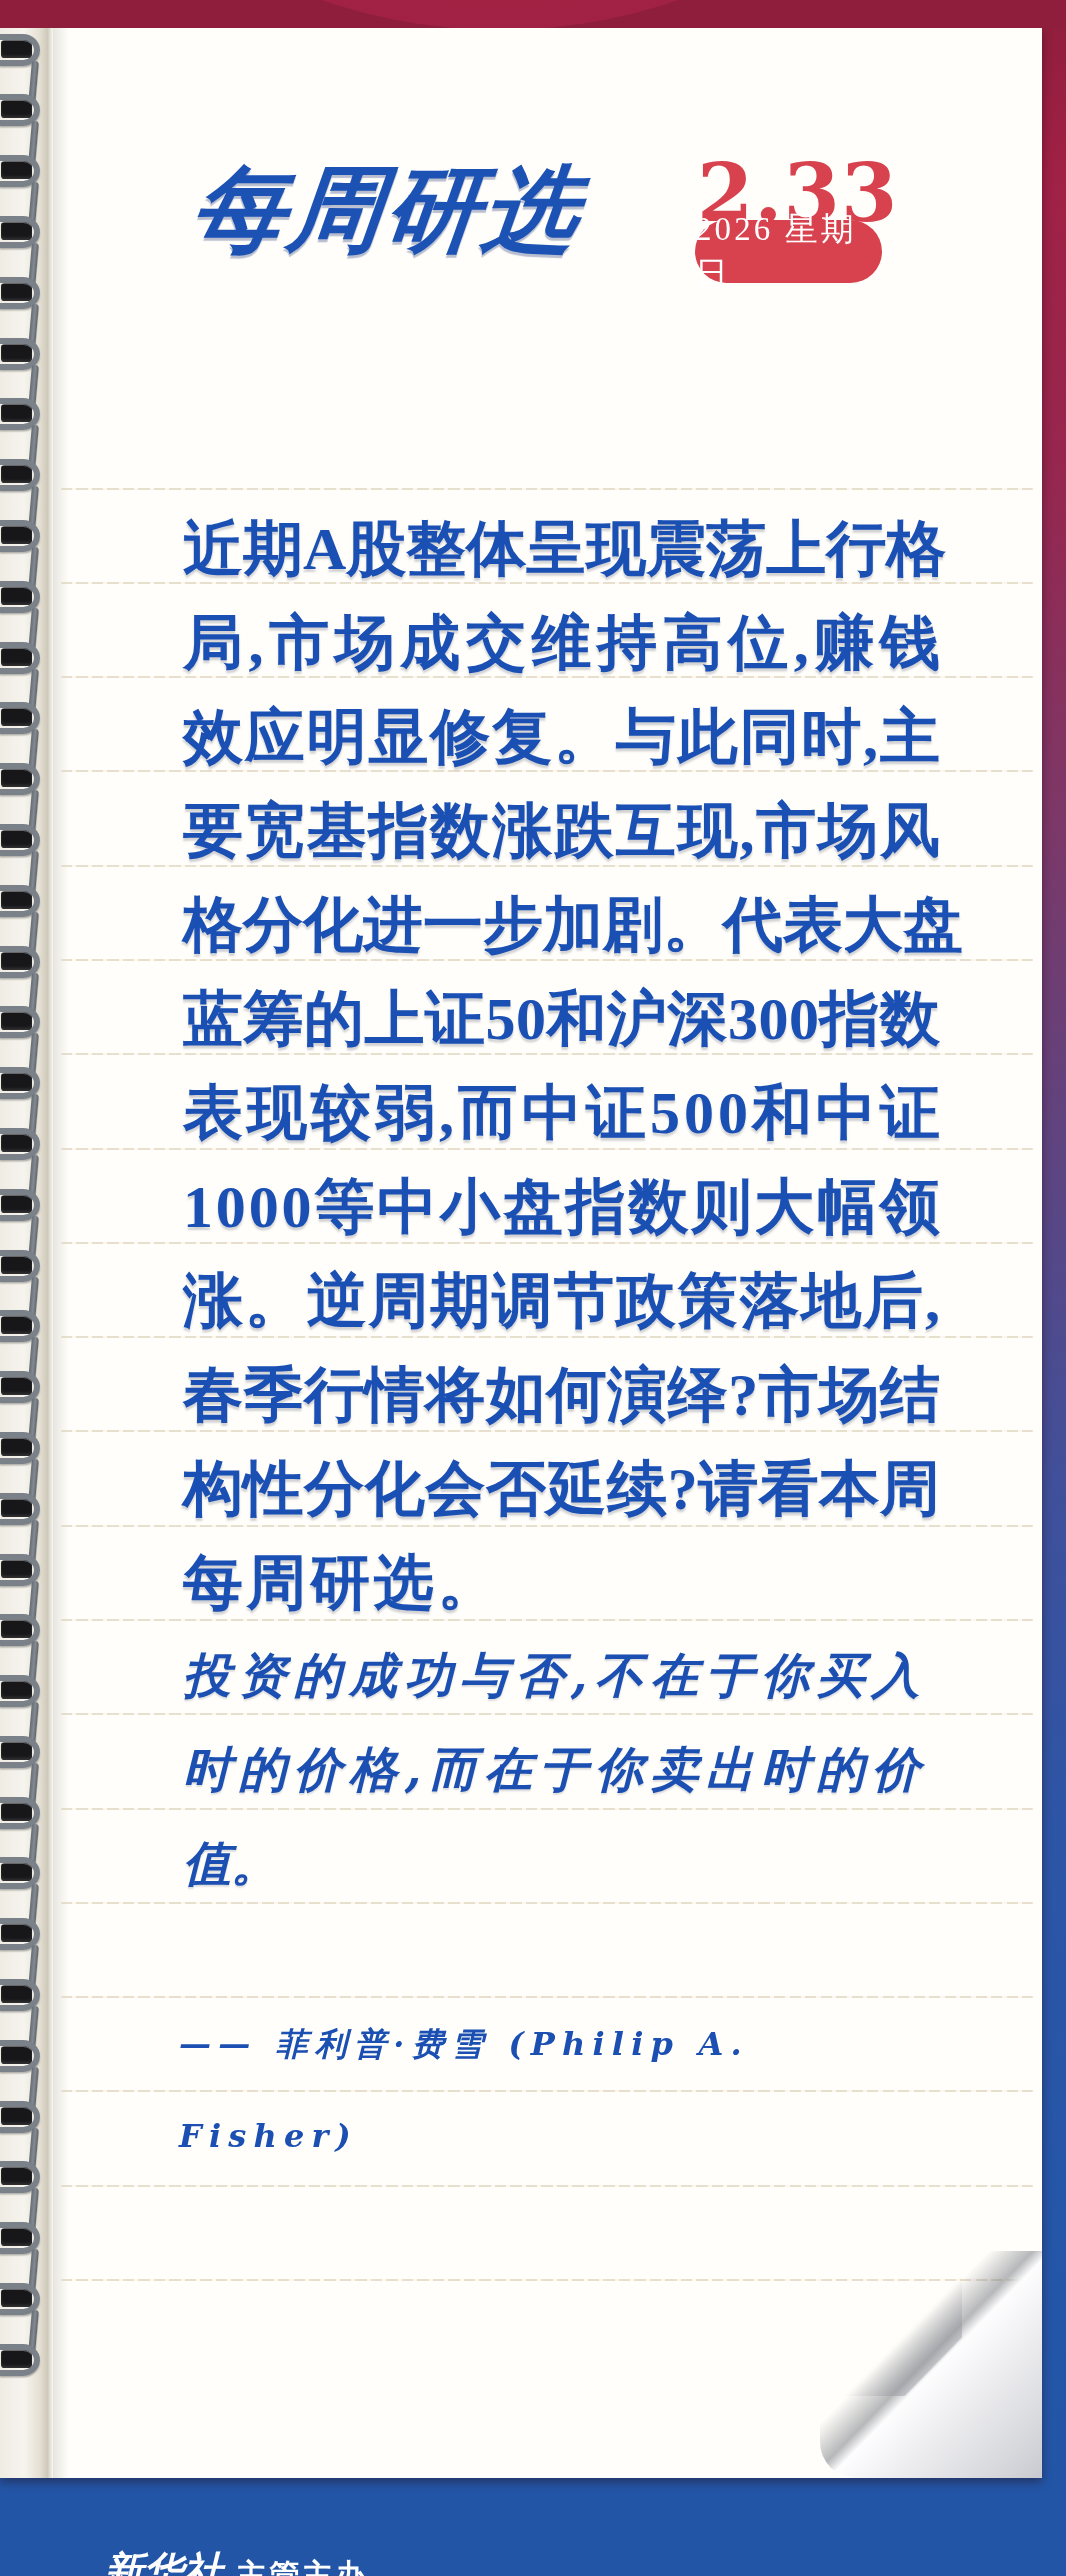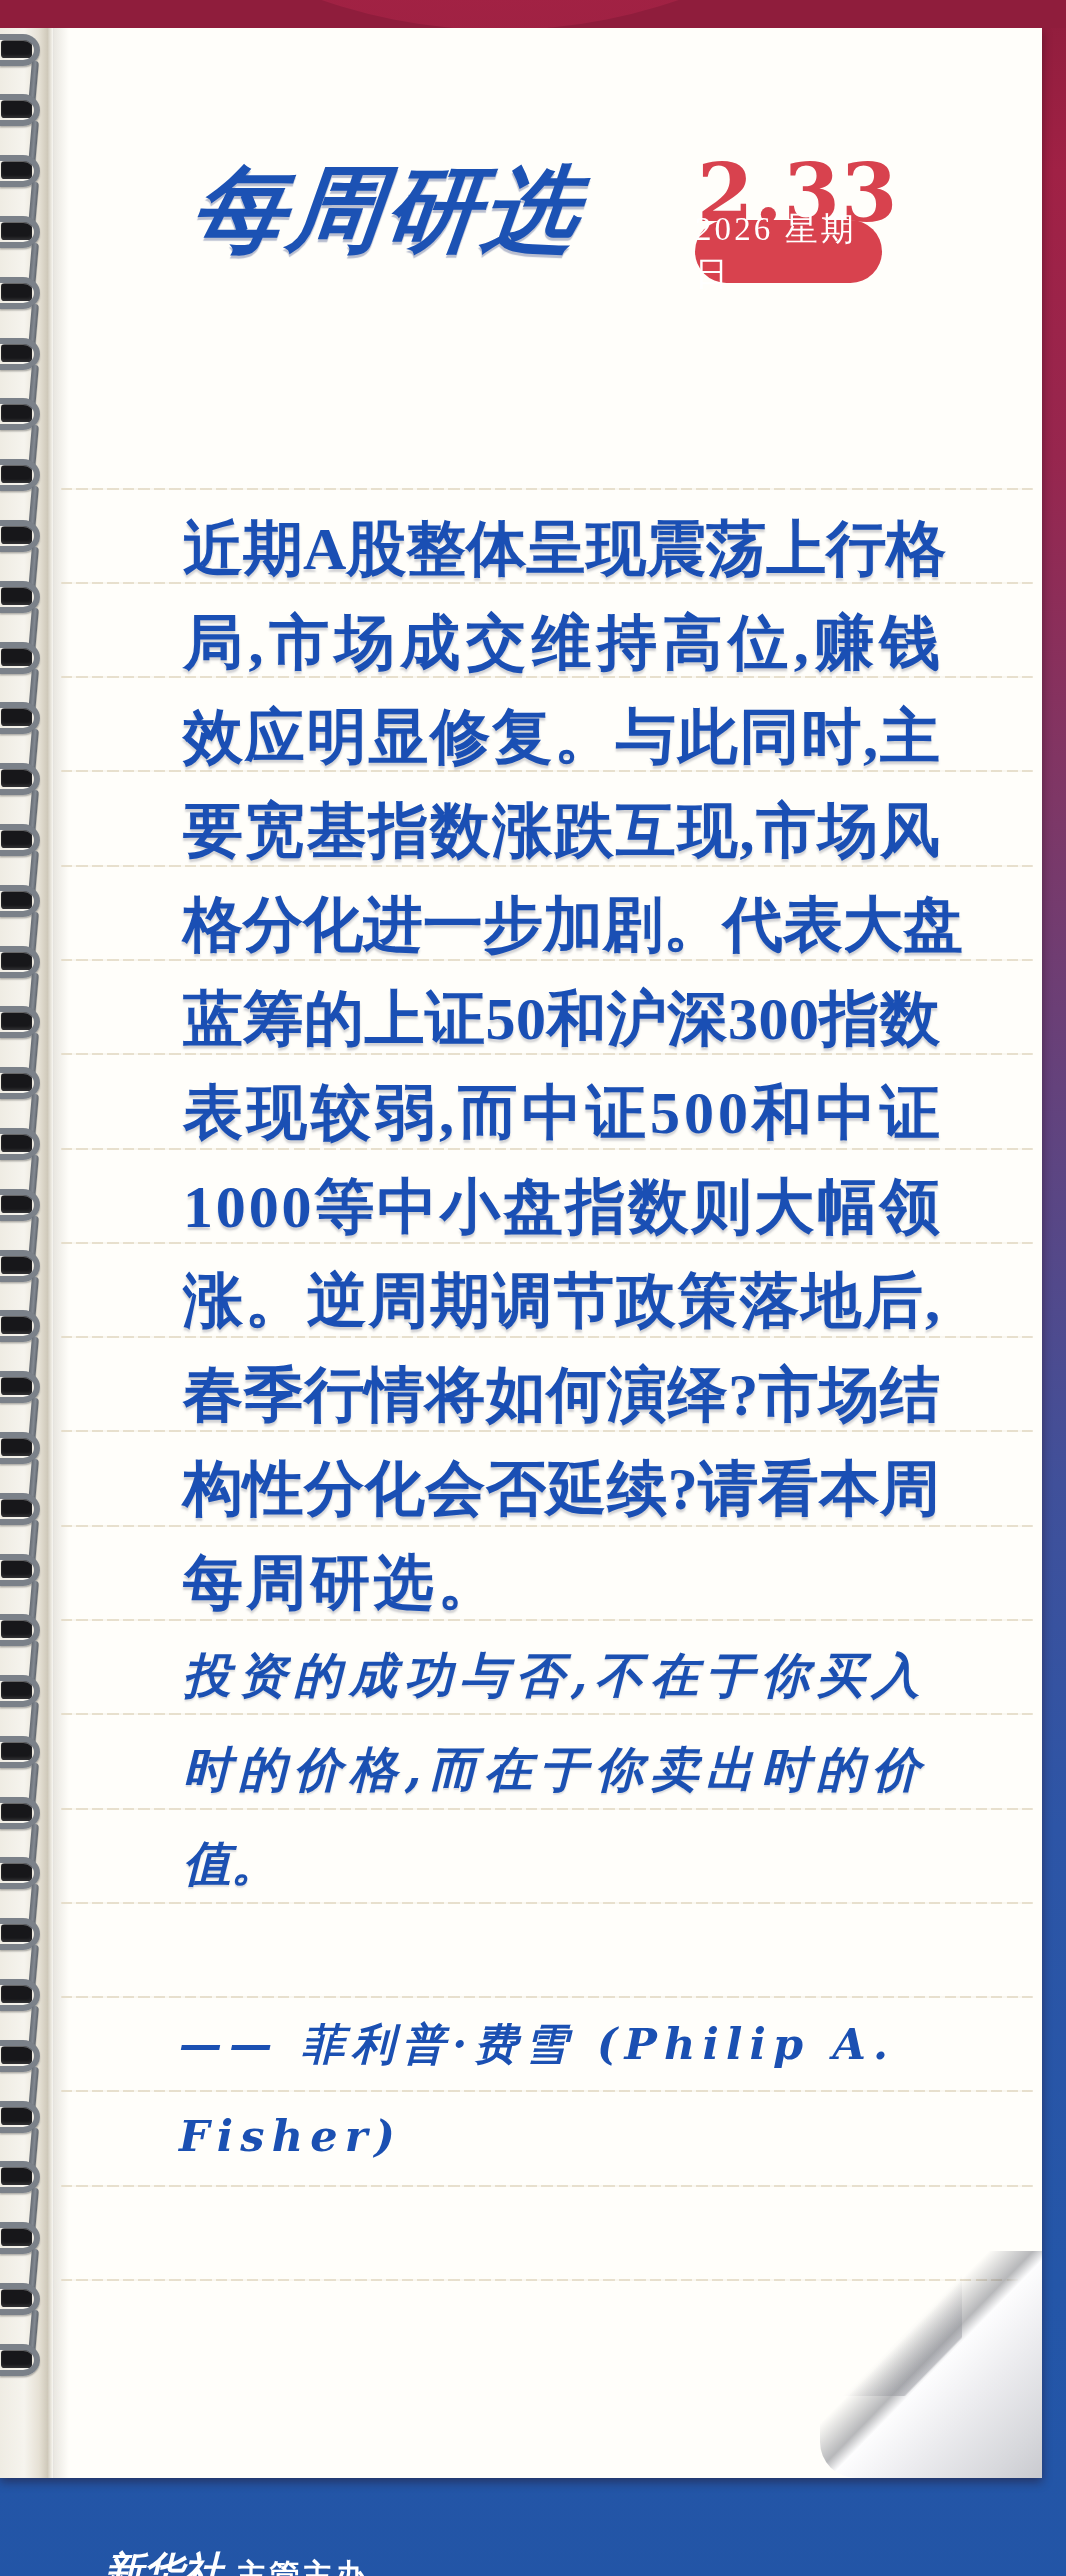--- a/index.html
+++ b/index.html
@@ -41,21 +41,21 @@
   .body-line{height:94px;line-height:94px;font-size:60px;font-weight:700;color:#1a4fb4;
     text-shadow:0 3.1px 2.1px rgba(105,110,125,.30);font-family:"Liberation Serif",serif;}
   .body-line.just{display:flex;justify-content:space-between;}
   .body-line.last{letter-spacing:3.6px;}
   
   .quote-block{position:absolute;left:183px;top:1628px;width:737px;}
   .quote-line{height:94px;line-height:94px;font-size:48px;font-weight:700;font-style:italic;color:#1b50b2;
     font-family:"DejaVu Serif",cursive;text-shadow:0 2.1px 1.5px rgba(120,125,140,.25);}
   .quote-line.just{display:flex;justify-content:space-between;}
   .attr-block{position:absolute;left:179px;top:1998px;width:773px;}
-  .attr-line{height:92px;line-height:92px;font-size:43px;font-weight:700;font-style:italic;color:#1b50b2;
+  .attr-line{height:92px;line-height:92px;font-size:32px;font-weight:700;font-style:italic;color:#1b50b2;
     letter-spacing:7.2px;font-family:"DejaVu Serif",cursive;white-space:nowrap;}
   
   .curl{position:absolute;right:0;bottom:0;width:222px;height:227px;
     background:linear-gradient(to bottom right,rgba(0,0,0,0) 38%,rgba(95,98,108,.45) 48%,#fdfdfe 52%,#ececef 68%,#d7d8dc 88%,#c9cacf 100%);
     border-bottom-left-radius:36px;}
   .curl::before{content:"";position:absolute;left:4%;top:4%;width:60%;height:60%;
     background:linear-gradient(to bottom right,rgba(180,182,190,0) 55%,rgba(120,122,132,.35) 78%,rgba(120,122,132,0) 79%);}
   
   .footer{position:absolute;left:0;top:2478px;width:1066px;height:375px;
     background:

